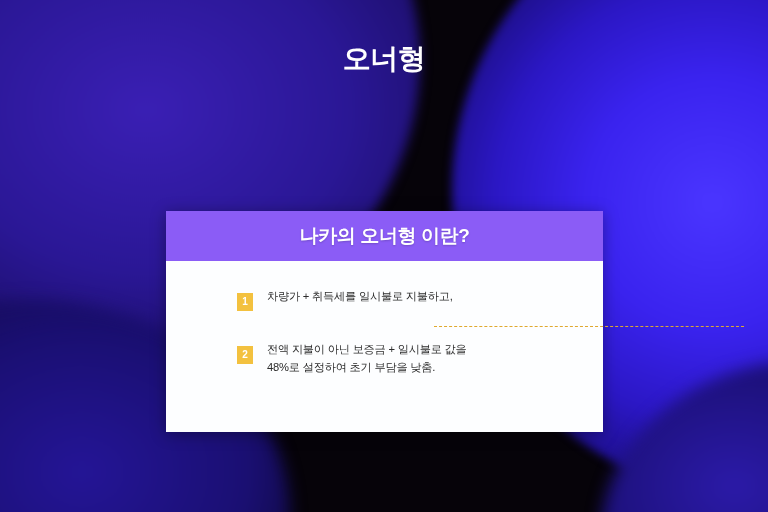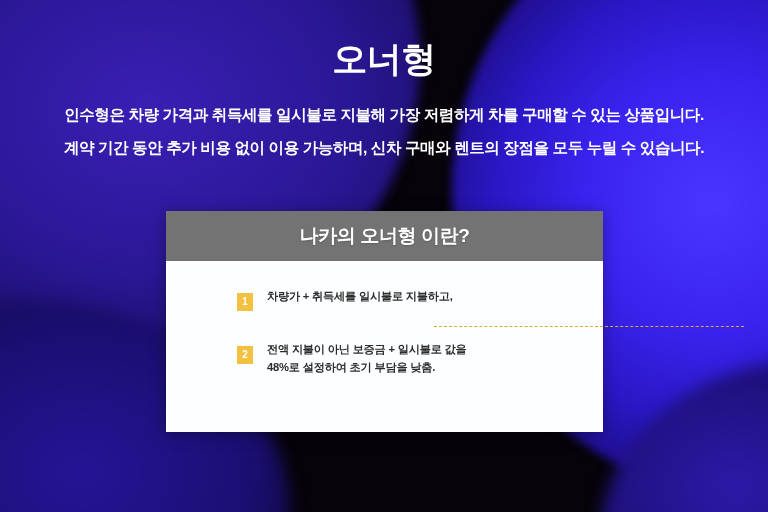--- a/index.html
+++ b/index.html
@@ -85,21 +85,21 @@
     position: absolute;
     left: 0;
     top: 0;
     width: 768px;
     text-align: center;
     z-index: 5;
   }
   .hero-title {
     margin: 0;
     padding-top: 38px;
-    font-size: 35px;
+    font-size: 28px;
     line-height: 42px;
     font-weight: bold;
     color: #ffffff;
     letter-spacing: -0.5px;
   }
   .hero-sub {
     margin: 0;
     padding-top: 18px;
     font-size: 15.5px;
     line-height: 33px;
@@ -115,21 +115,21 @@
   .card {
     position: absolute;
     left: 166px;
     top: 211px;
     width: 437px;
     z-index: 6;
     box-shadow: 0 2px 14px rgba(0,0,0,0.35);
   }
   .card-header {
     height: 50px;
-    background: #737373;
+    background: #8b5cf6;
     display: flex;
     align-items: center;
     justify-content: center;
   }
   .card-header-title {
     font-size: 19px;
     font-weight: bold;
     color: #ffffff;
     letter-spacing: -0.4px;
     text-shadow: 0 1px 2px rgba(0,0,0,0.18);
@@ -163,21 +163,21 @@
     text-align: center;
     margin-top: 6px;
     margin-right: 14px;
     letter-spacing: 0;
   }
   .item-text {
     font-size: 11.2px;
     line-height: 18px;
     color: #2c2c2c;
     letter-spacing: -0.2px;
-    font-weight: bold;
+    font-weight: normal;
   }
   .item-text div { white-space: nowrap; }
 
   .divider {
     margin: 15px 25px 13px 268px;
     margin-left: 0;
     position: relative;
     left: 268px;
     width: 310px;
     height: 0;
@@ -189,24 +189,20 @@
 
 <div class="stage">
 
   <div class="blob blob-topleft"></div>
   <div class="blob blob-right"></div>
   <div class="blob blob-bottomleft"></div>
   <div class="blob blob-bottomright"></div>
 
   <div class="hero">
     <h1 class="hero-title">오너형</h1>
-    <div class="hero-sub">
-      <div>인수형은 차량 가격과 취득세를 일시불로 지불해 가장 저렴하게 차를 구매할 수 있는 상품입니다.</div>
-      <div>계약 기간 동안 추가 비용 없이 이용 가능하며, 신차 구매와 렌트의 장점을 모두 누릴 수 있습니다.</div>
-    </div>
   </div>
 
   <div class="card">
     <div class="card-header">
       <span class="card-header-title">나카의 오너형 이란?</span>
     </div>
     <div class="card-body">
 
       <div class="item item-1">
         <span class="badge">1</span>

